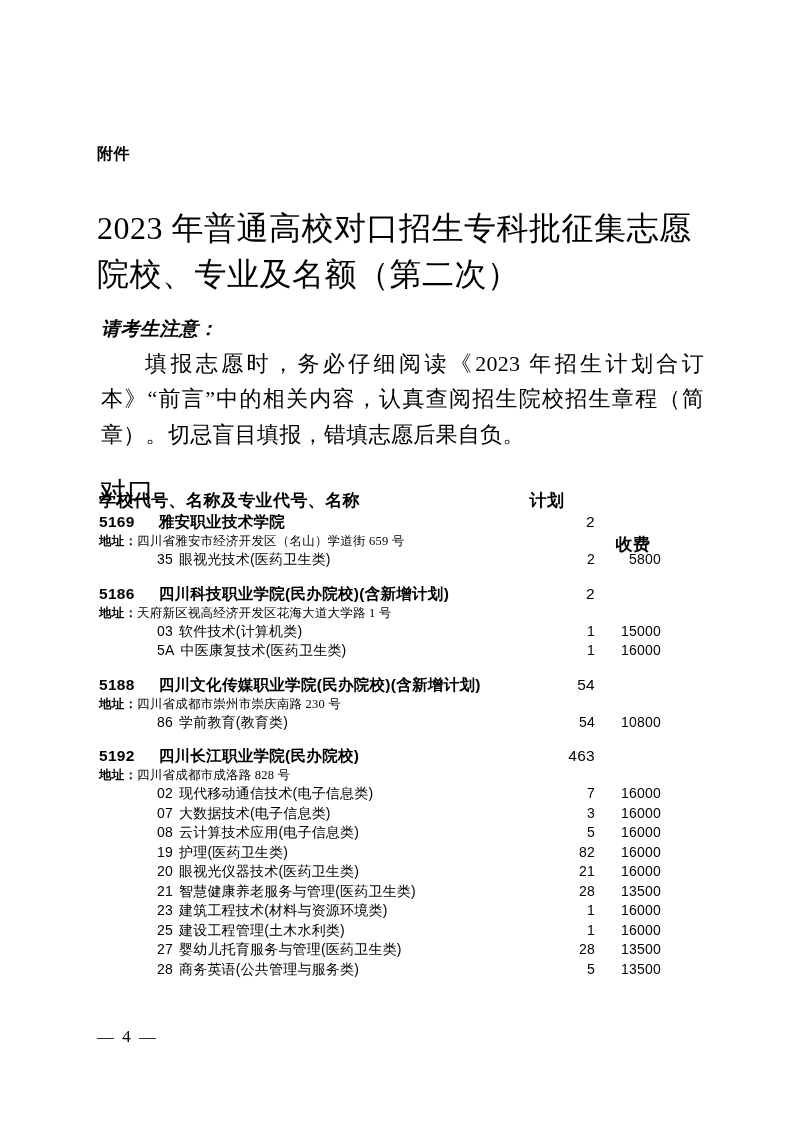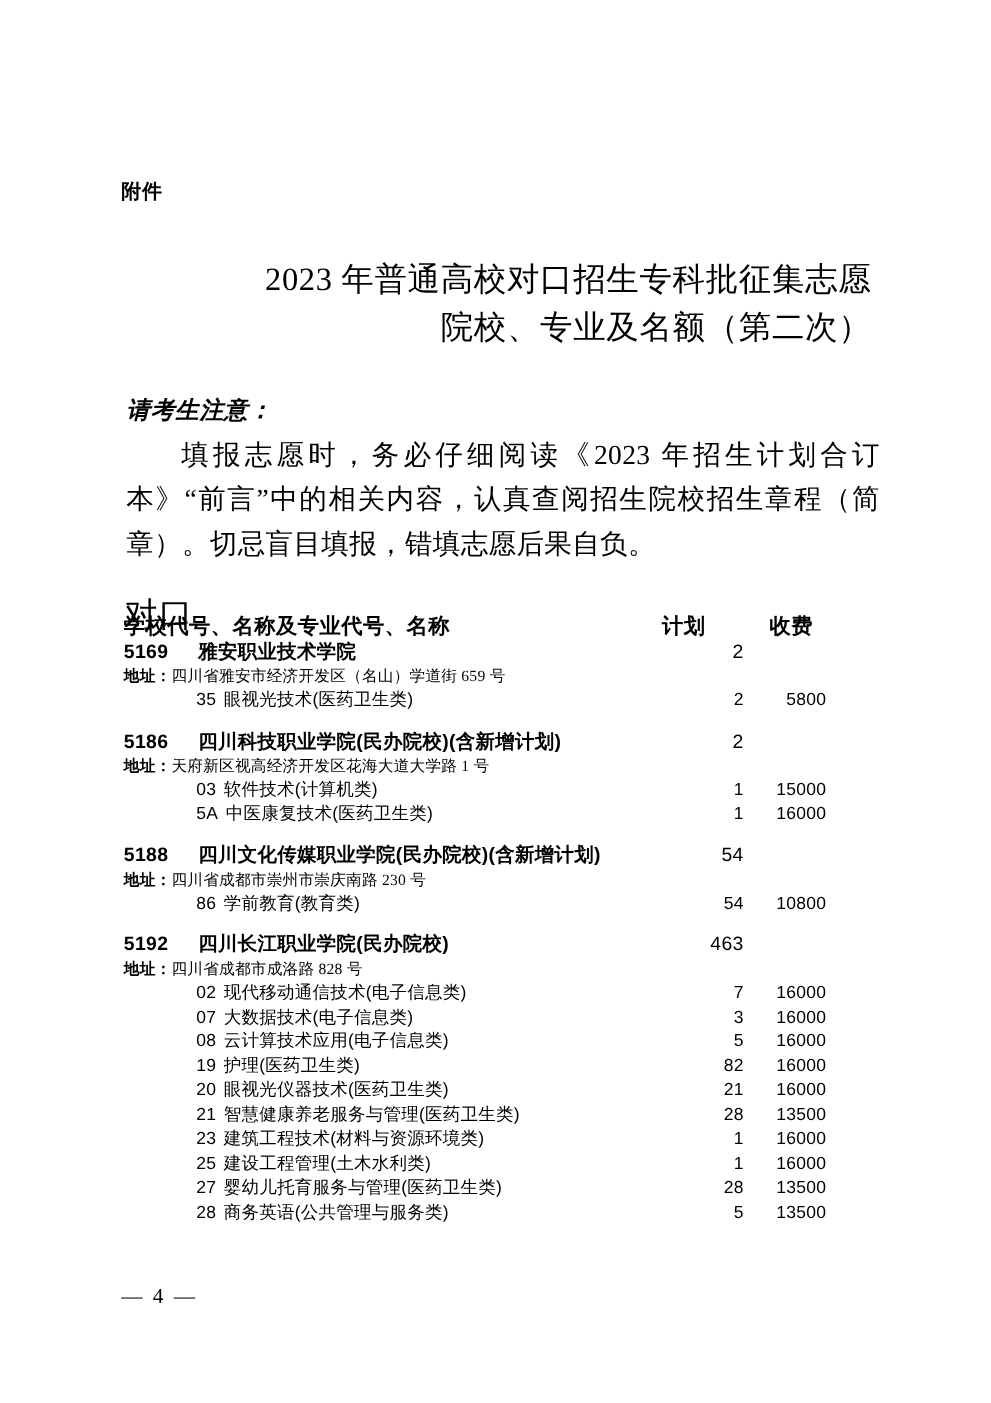--- a/index.html
+++ b/index.html
@@ -35,23 +35,23 @@
     letter-spacing: 0.5px;
     line-height: 1.2;
   }
 
   
   .doc-title {
     position: absolute;
     left: 97px;
     top: 205px;
     width: 600px;
-    text-align: right;
-    font-family: "Liberation Serif", "DejaVu Serif", serif;
-    font-size: 26px;
+    text-align: left;
+    font-family: "Liberation Serif", "DejaVu Serif", serif;
+    font-size: 32px;
     line-height: 1.45;
     letter-spacing: 0.5px;
   }
   .doc-title .t-line { display: block; white-space: nowrap; }
 
   
   .notice {
     position: absolute;
     left: 101px;
     top: 315px;
@@ -121,21 +121,21 @@
   
   .row.head {
     font-weight: bold;
     font-size: 17px;
     height: 21px;
     line-height: 21px;
     letter-spacing: 0.4px;
   }
   .row.head .col-plan,
   .row.head .col-fee { font-weight: bold; }
-  .row.head .col-fee { text-align: center; width: 56px; left: 506px; }
+  .row.head .col-fee { text-align: center; width: 56px; left: 506px; margin-top: 44px; }
   .row.head .col-plan { text-align: center; width: 96px; }
 
   
   .row.school {
     font-weight: bold;
     font-size: 15.5px;
     height: 21px;
     line-height: 21px;
     letter-spacing: 0.3px;
   }

